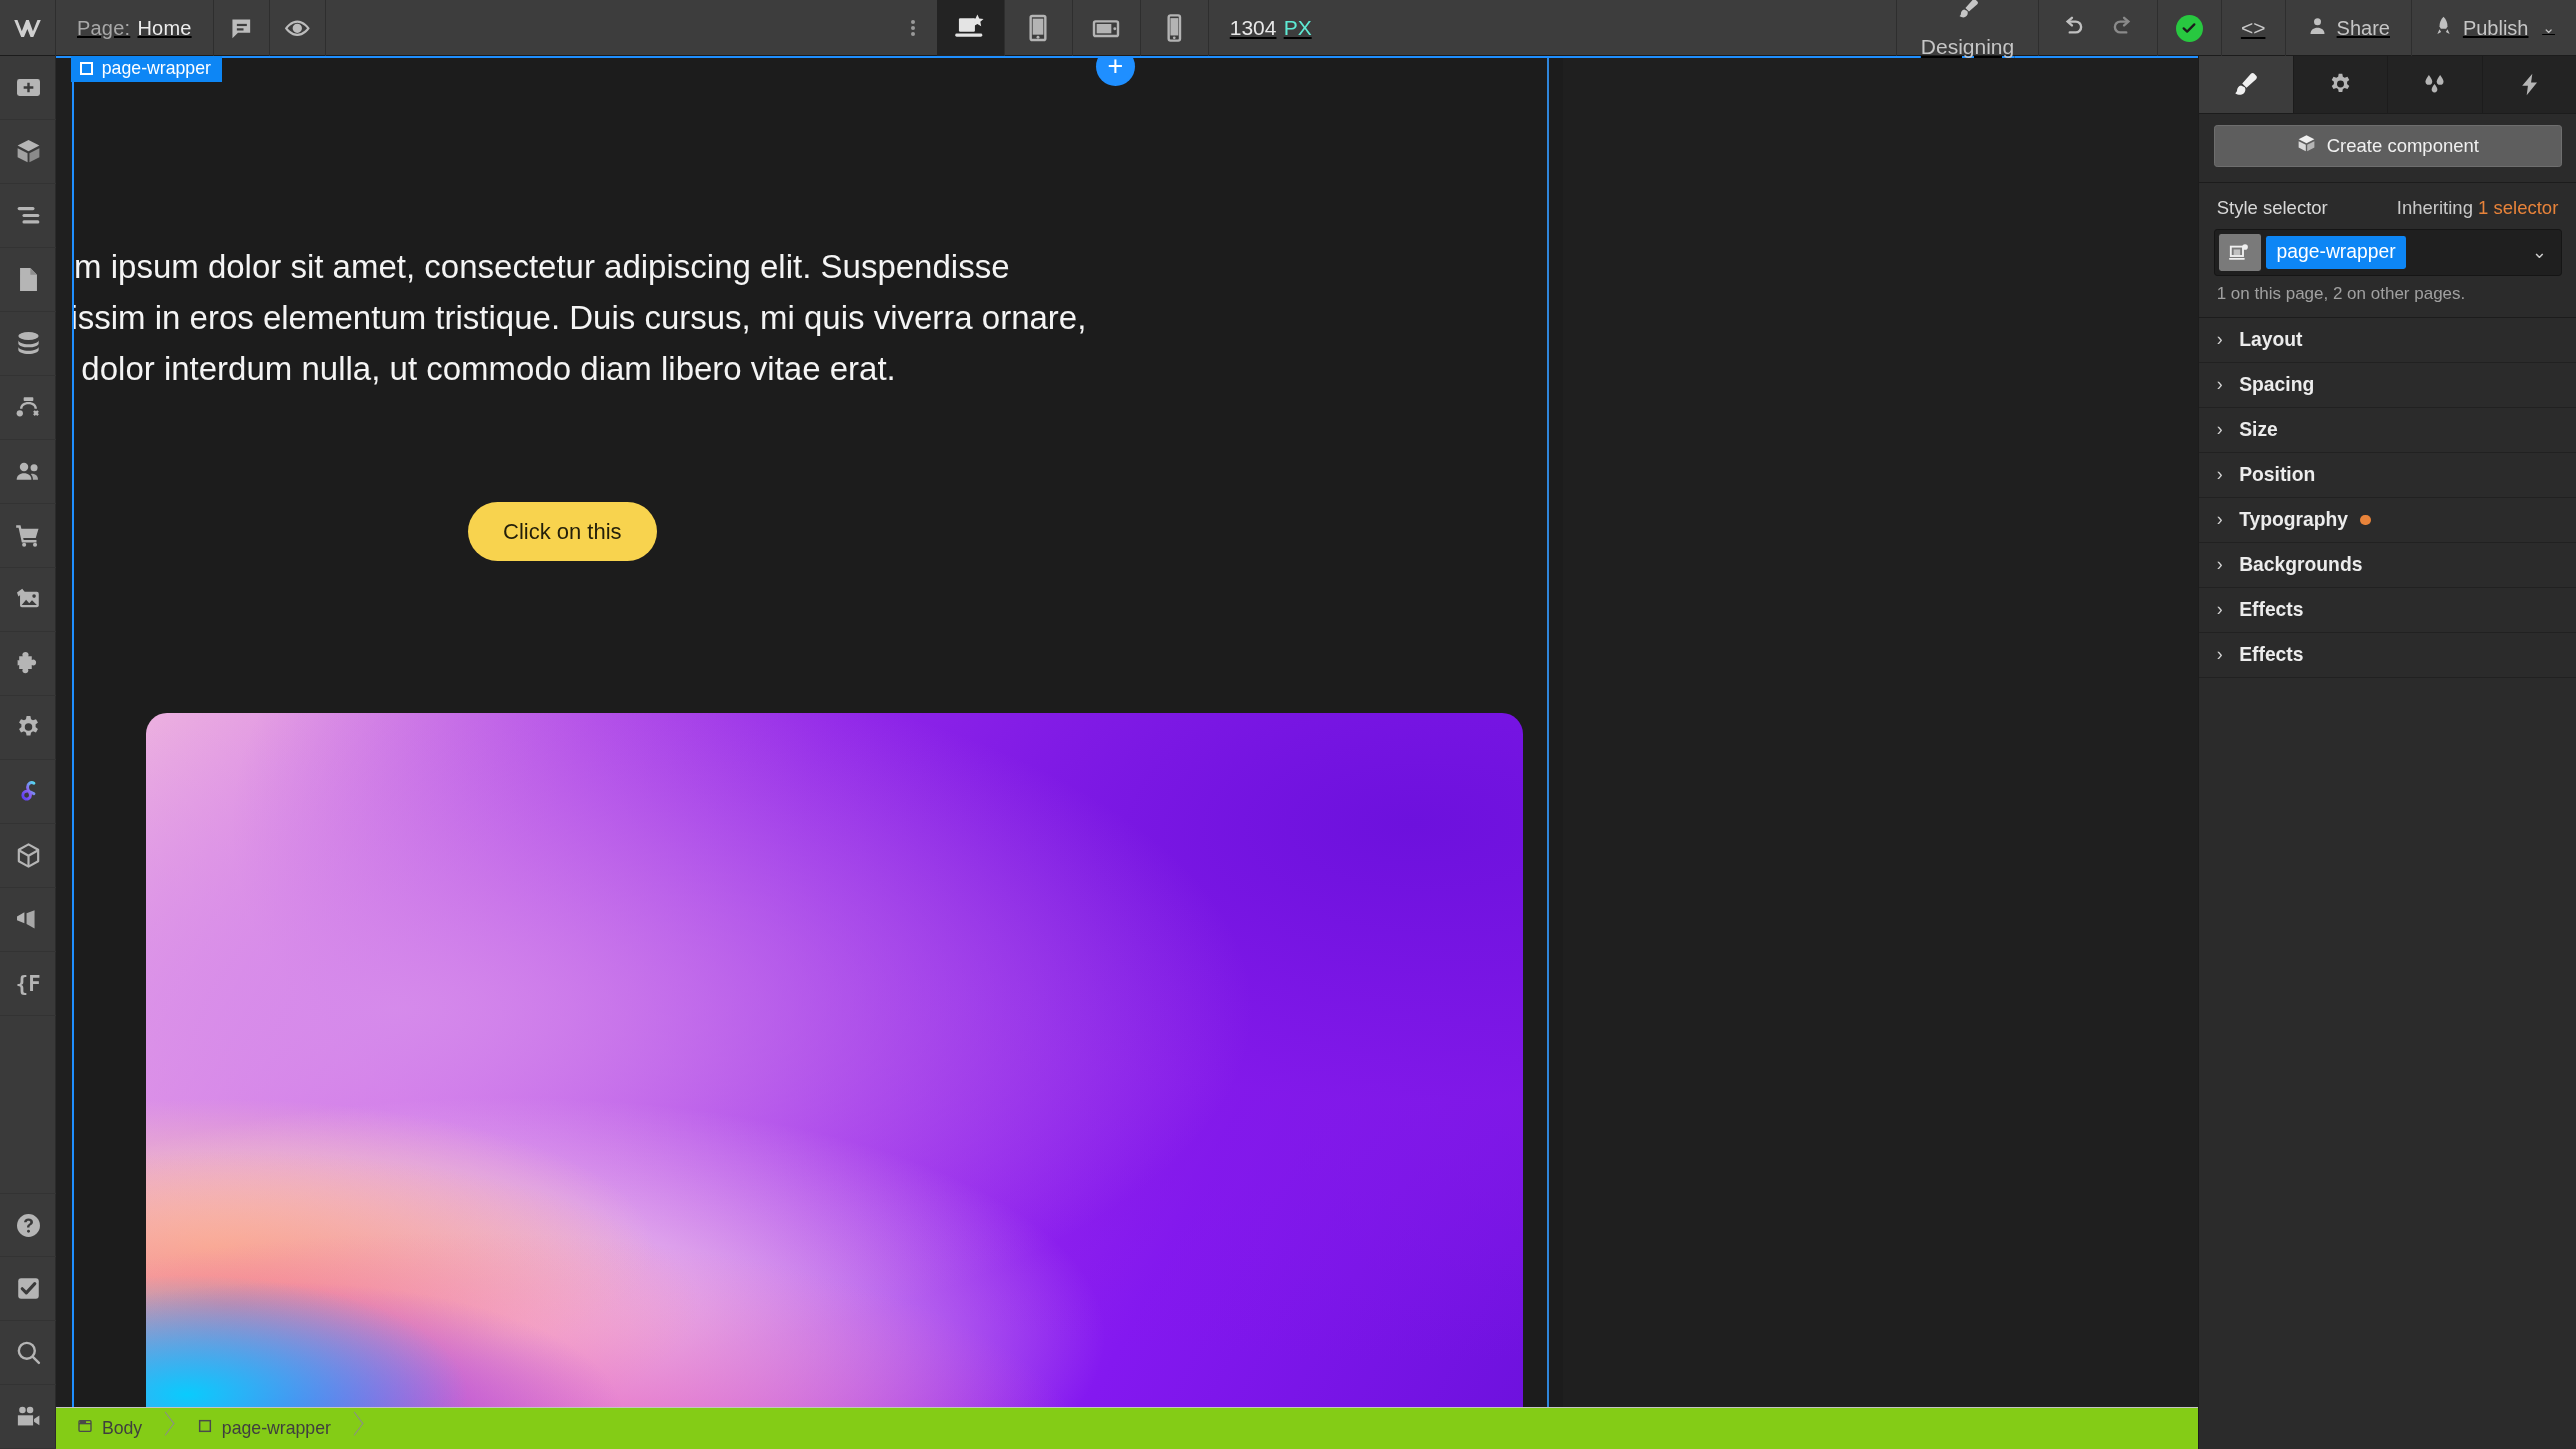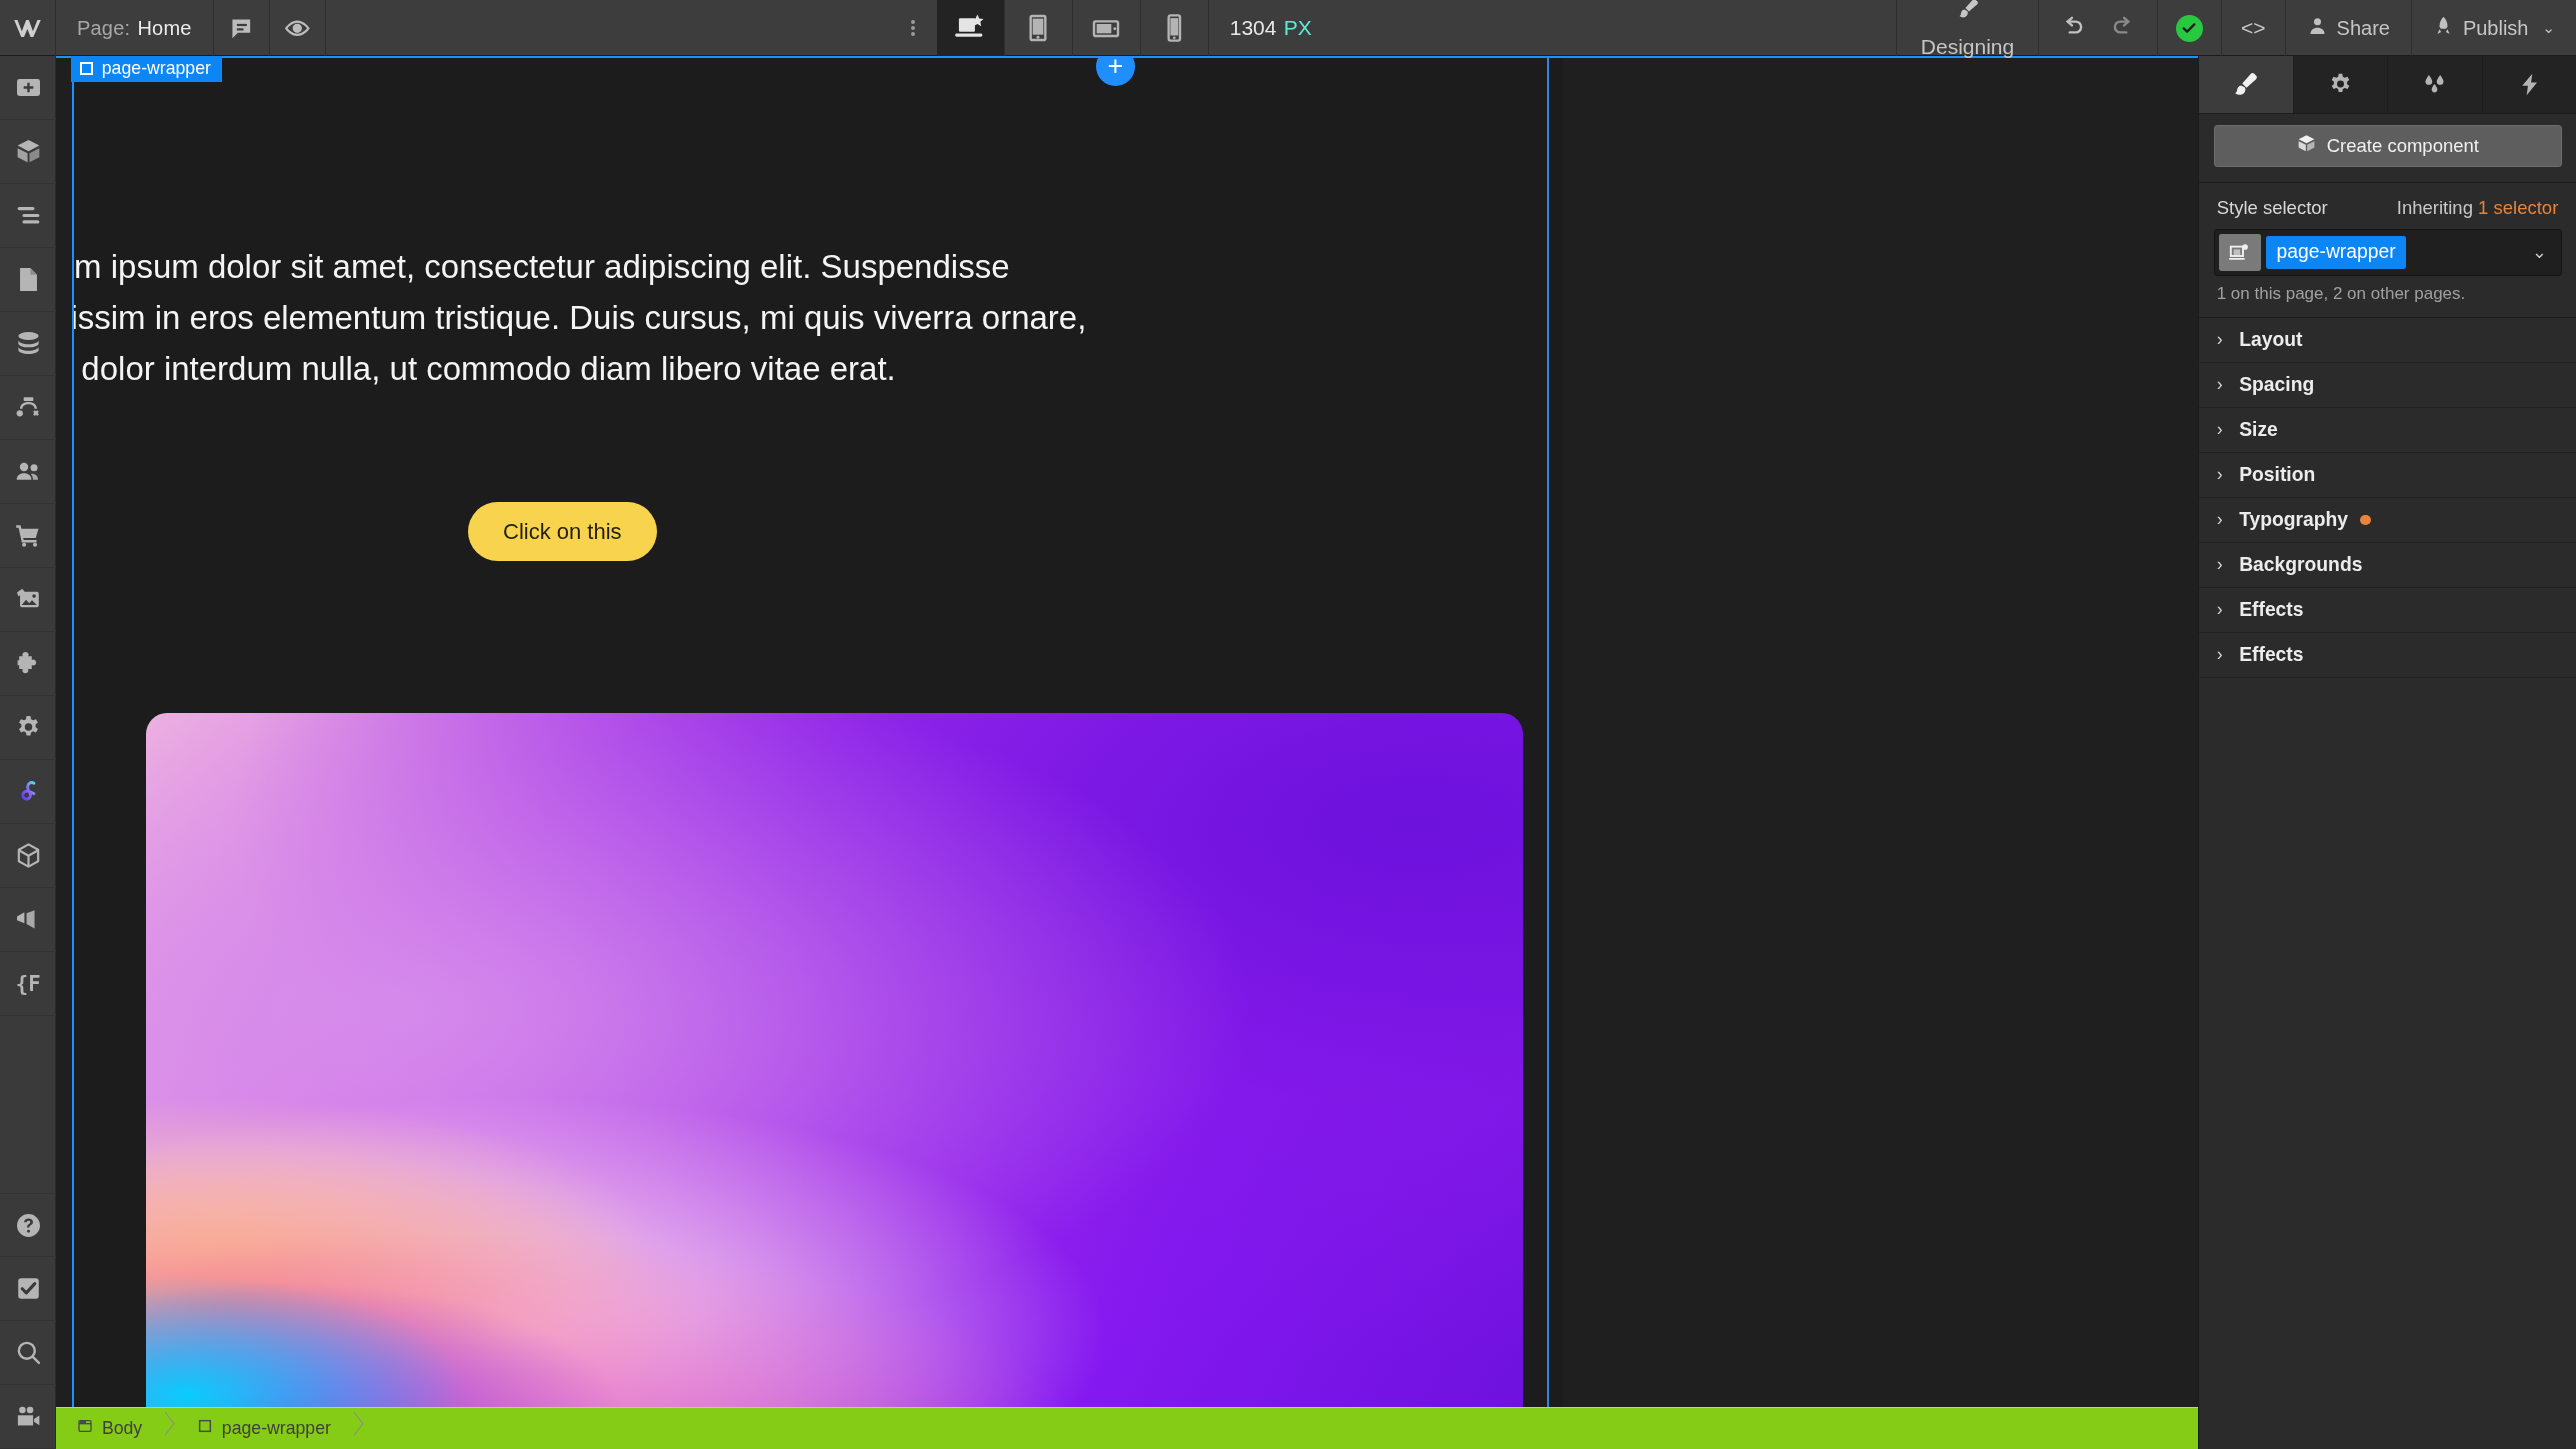--- a/index.html
+++ b/index.html
@@ -12,20 +12,21 @@
   }
   .app { position: relative; width: 2576px; height: 1449px; }
 
   
   .topbar {
     position: absolute; top:0; left:0; width:2576px; height:56px;
     background:#3d3d3d;
     display:flex; align-items:stretch;
     border-bottom:0.8px solid #1c1c1c;
     z-index: 40;
+    text-decoration: underline;
   }
   .tb-cell {
     display:flex; align-items:center; justify-content:center;
     height:56px; padding:0 14.5px;
     border-right:0.8px solid #2e2e2e;
     color:#d0d0d0;
   }
   .tb-logo { width:56px; padding:0; }
   .tb-logo svg { width:29px; height:29px; }
   .tb-page {

